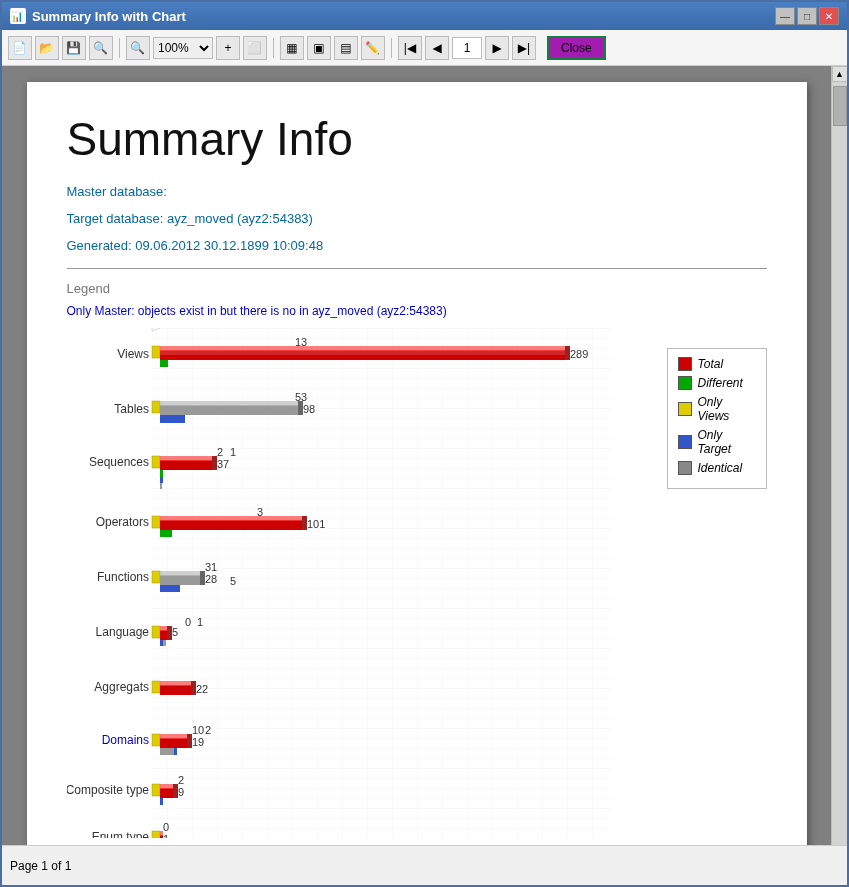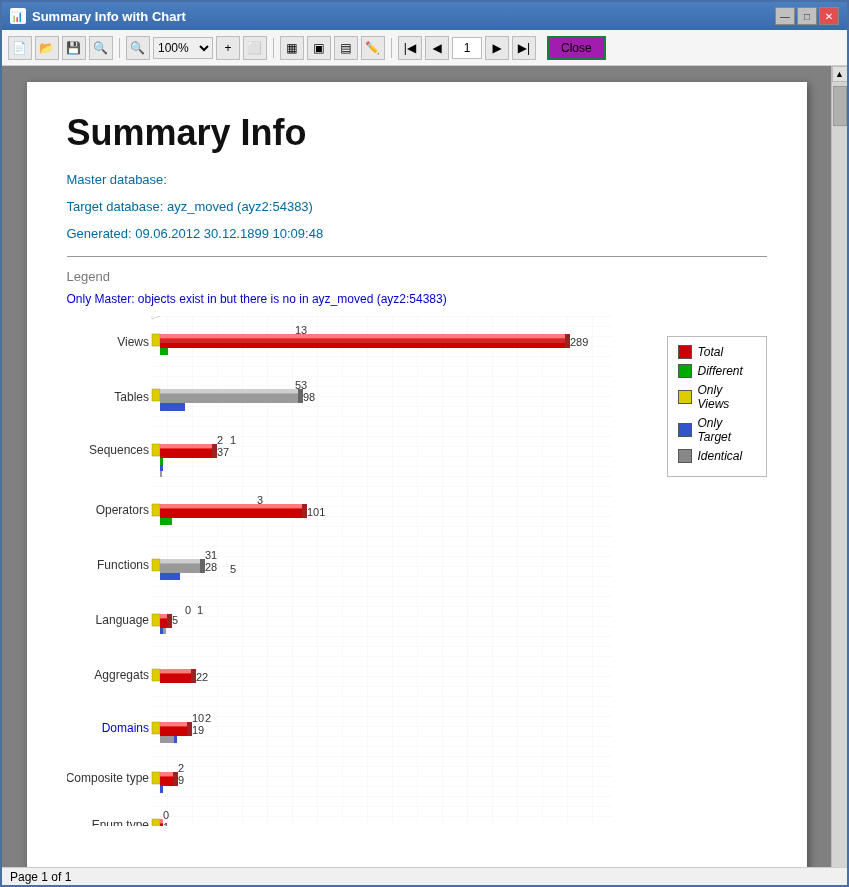--- a/index.html
+++ b/index.html
@@ -175,29 +175,29 @@
       border: 1px solid #999;
       margin-top: 4px;
       cursor: pointer;
     }
 
     .status-bar {
       background: #f0f0f0;
       border-top: 1px solid #ccc;
       padding: 2px 8px;
       font-size: 12px;
-      height: 18px;
+      height: 40px;
       display: flex;
       align-items: center;
     }
 
     
     .page-title {
-      font-size: 36px;
-      font-weight: bold;
+      font-size: 46px;
+      font-weight: normal;
       color: #111;
       margin-bottom: 16px;
     }
 
     .meta-info {
       font-size: 13px;
       color: #0369a1;
       margin-bottom: 6px;
       line-height: 1.6;
     }

